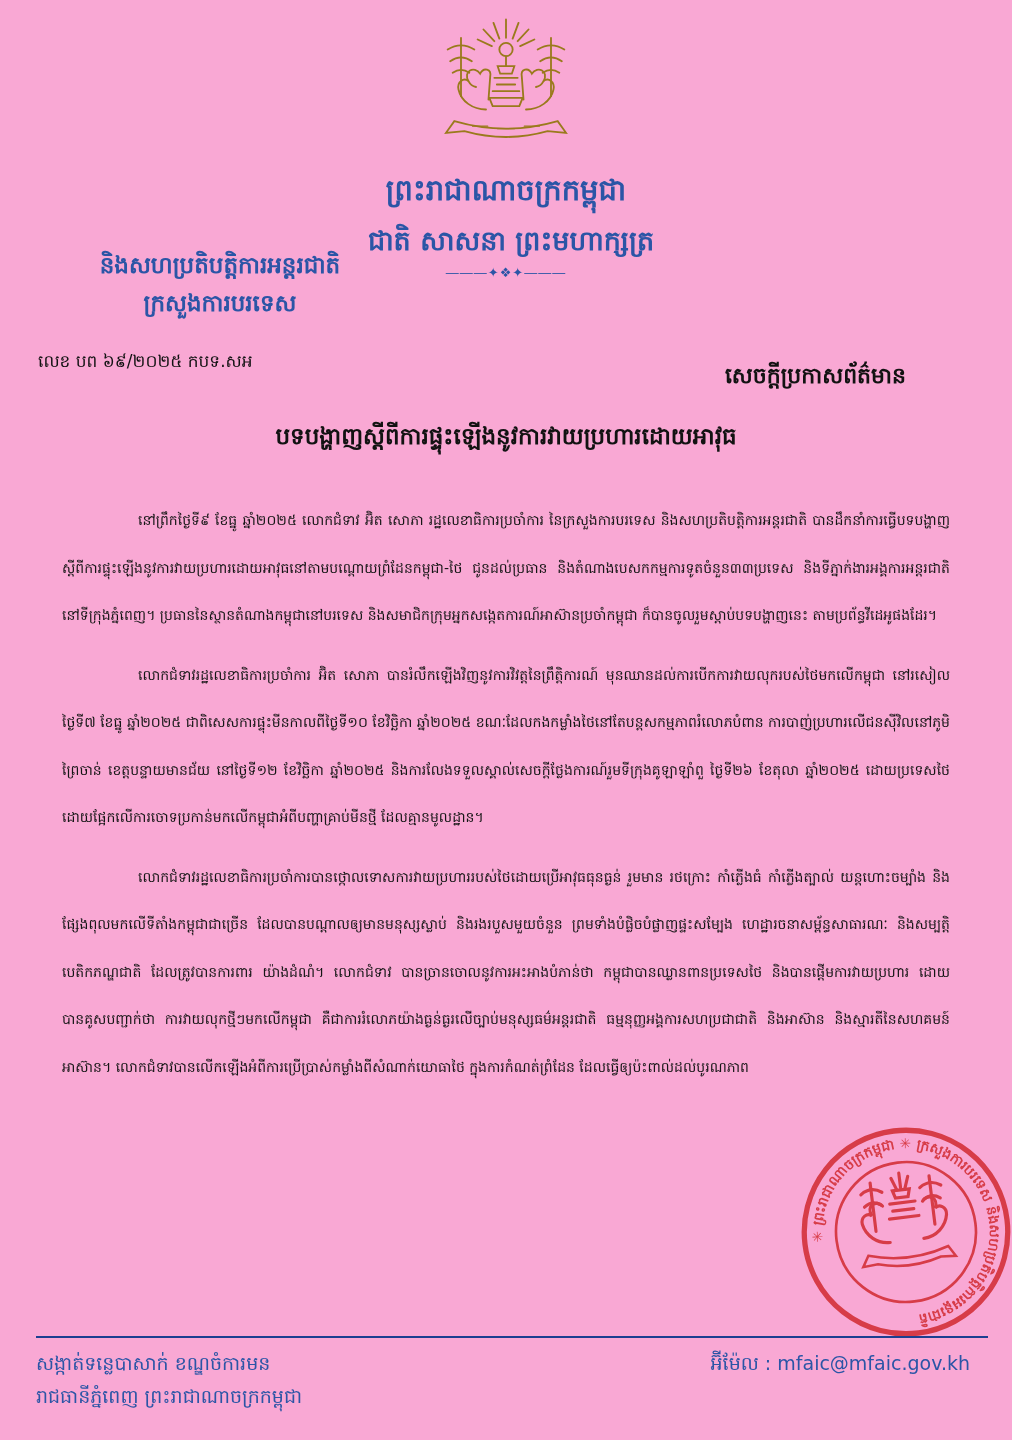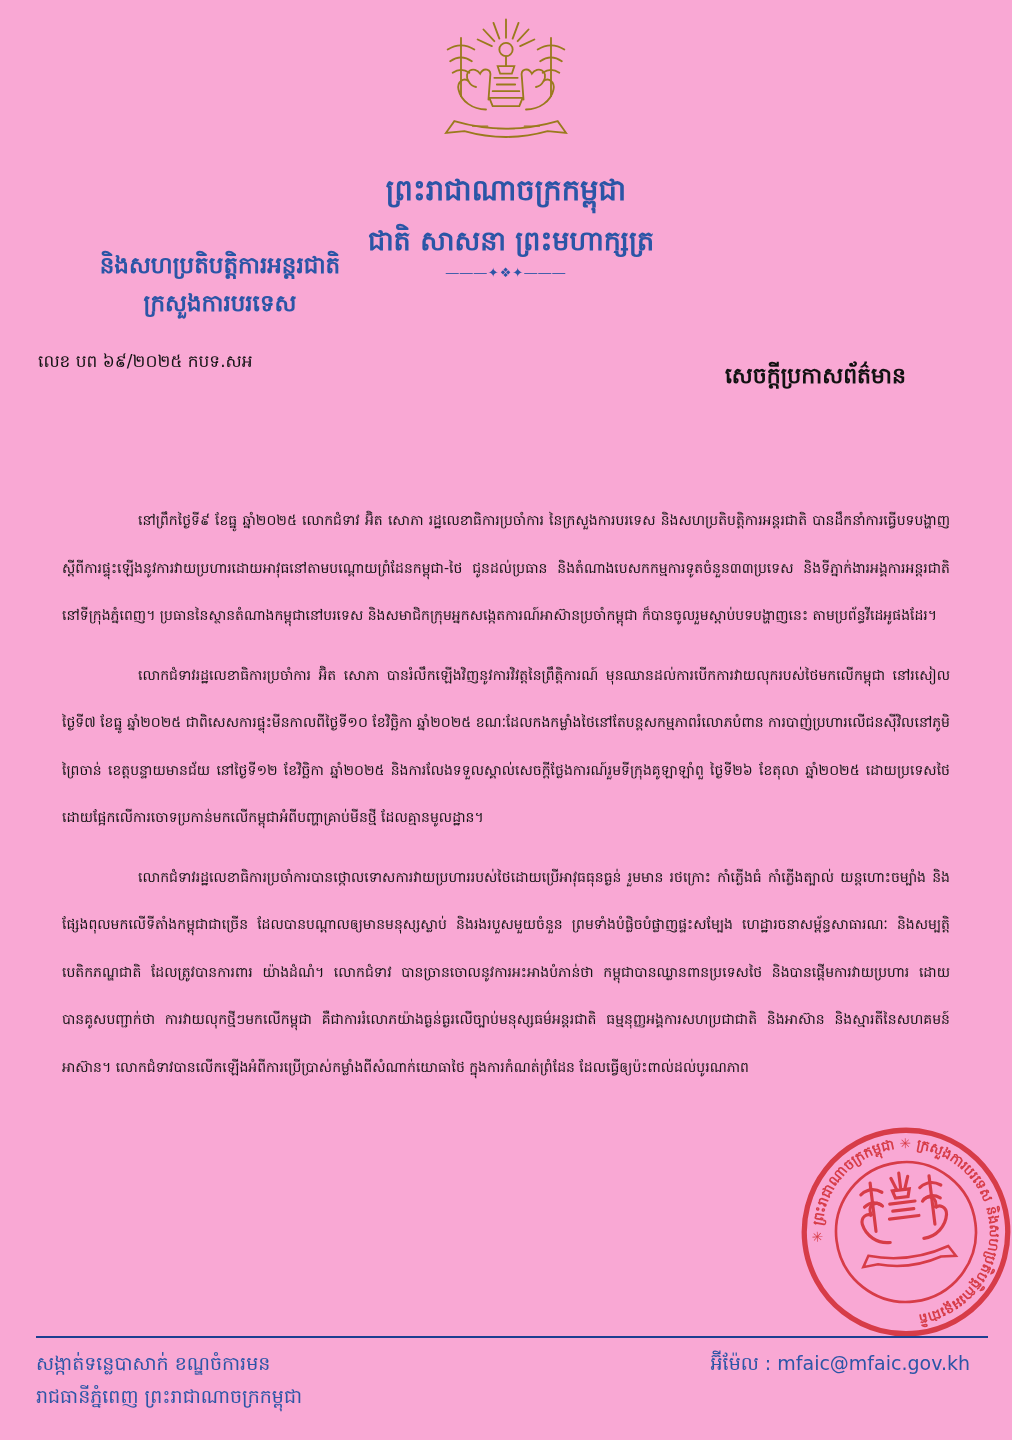--- a/index.html
+++ b/index.html
@@ -85,20 +85,21 @@
   </div>
 
   <div class="ministry">
     <div>និងសហប្រតិបត្តិការអន្តរជាតិ</div>
     <div>ក្រសួងការបរទេស</div>
   </div>
   <div class="doc-number">លេខ បព ៦៩/២០២៥ កបទ.សអ</div>
 
   <div class="doc-kind">សេចក្ដីប្រកាសព័ត៌មាន</div>
   <div class="doc-title">
+    <div>បទបង្ហាញស្ដីពីការផ្ទុះឡើងនូវការវាយប្រហារដោយអាវុធ</div>
   </div>
 
   <div class="body-text">
     <p>នៅព្រឹកថ្ងៃទី៩ ខែធ្នូ ឆ្នាំ២០២៥ លោកជំទាវ អ៊ិត សោភា រដ្ឋលេខាធិការប្រចាំការ នៃក្រសួងការបរទេស និងសហប្រតិបត្តិការអន្តរជាតិ បានដឹកនាំការធ្វើបទបង្ហាញស្ដីពីការផ្ទុះឡើងនូវការវាយប្រហារដោយអាវុធនៅតាមបណ្ដោយព្រំដែនកម្ពុជា-ថៃ ជូនដល់ប្រធាន និងតំណាងបេសកកម្មការទូតចំនួន៣៣ប្រទេស និងទីភ្នាក់ងារអង្គការអន្តរជាតិនៅទីក្រុងភ្នំពេញ។ ប្រធាននៃស្ថានតំណាងកម្ពុជានៅបរទេស និងសមាជិកក្រុមអ្នកសង្កេតការណ៍អាស៊ានប្រចាំកម្ពុជា ក៏បានចូលរួមស្ដាប់បទបង្ហាញនេះ តាមប្រព័ន្ធវីដេអូផងដែរ។</p>
     <p>លោកជំទាវរដ្ឋលេខាធិការប្រចាំការ អ៊ិត សោភា បានរំលឹកឡើងវិញនូវការវិវត្តនៃព្រឹត្តិការណ៍ មុនឈានដល់ការបើកការវាយលុករបស់ថៃមកលើកម្ពុជា នៅរសៀលថ្ងៃទី៧ ខែធ្នូ ឆ្នាំ២០២៥ ជាពិសេសការផ្ទុះមីនកាលពីថ្ងៃទី១០ ខែវិច្ឆិកា ឆ្នាំ២០២៥ ខណៈដែលកងកម្លាំងថៃនៅតែបន្តសកម្មភាពរំលោភបំពាន ការបាញ់ប្រហារលើជនស៊ីវិលនៅភូមិព្រៃចាន់ ខេត្តបន្ទាយមានជ័យ នៅថ្ងៃទី១២ ខែវិច្ឆិកា ឆ្នាំ២០២៥ និងការលែងទទួលស្គាល់សេចក្ដីថ្លែងការណ៍រួមទីក្រុងគូឡាឡាំពួ ថ្ងៃទី២៦ ខែតុលា ឆ្នាំ២០២៥ ដោយប្រទេសថៃ ដោយផ្អែកលើការចោទប្រកាន់មកលើកម្ពុជាអំពីបញ្ហាគ្រាប់មីនថ្មី ដែលគ្មានមូលដ្ឋាន។</p>
     <p>លោកជំទាវរដ្ឋលេខាធិការប្រចាំការបានថ្កោលទោសការវាយប្រហាររបស់ថៃដោយប្រើអាវុធធុនធ្ងន់ រួមមាន រថក្រោះ កាំភ្លើងធំ កាំភ្លើងត្បាល់ យន្តហោះចម្បាំង និងផ្សែងពុលមកលើទីតាំងកម្ពុជាជាច្រើន ដែលបានបណ្ដាលឲ្យមានមនុស្សស្លាប់ និងរងរបួសមួយចំនួន ព្រមទាំងបំផ្លិចបំផ្លាញផ្ទះសម្បែង ហេដ្ឋារចនាសម្ព័ន្ធសាធារណៈ និងសម្បត្តិបេតិកភណ្ឌជាតិ ដែលត្រូវបានការពារ យ៉ាងដំណំ។ លោកជំទាវ បានច្រានចោលនូវការអះអាងបំភាន់ថា កម្ពុជាបានឈ្លានពានប្រទេសថៃ និងបានផ្ដើមការវាយប្រហារ ដោយបានគូសបញ្ជាក់ថា ការវាយលុកថ្មីៗមកលើកម្ពុជា គឺជាការរំលោភយ៉ាងធ្ងន់ធ្ងរលើច្បាប់មនុស្សធម៌អន្តរជាតិ ធម្មនុញ្ញអង្គការសហប្រជាជាតិ និងអាស៊ាន និងស្មារតីនៃសហគមន៍អាស៊ាន។ លោកជំទាវបានលើកឡើងអំពីការប្រើប្រាស់កម្លាំងពីសំណាក់យោធាថៃ ក្នុងការកំណត់ព្រំដែន ដែលធ្វើឲ្យប៉ះពាល់ដល់បូរណភាព</p>
   </div>
 
   <svg class="stamp" viewBox="0 0 200 200">
     <defs>

